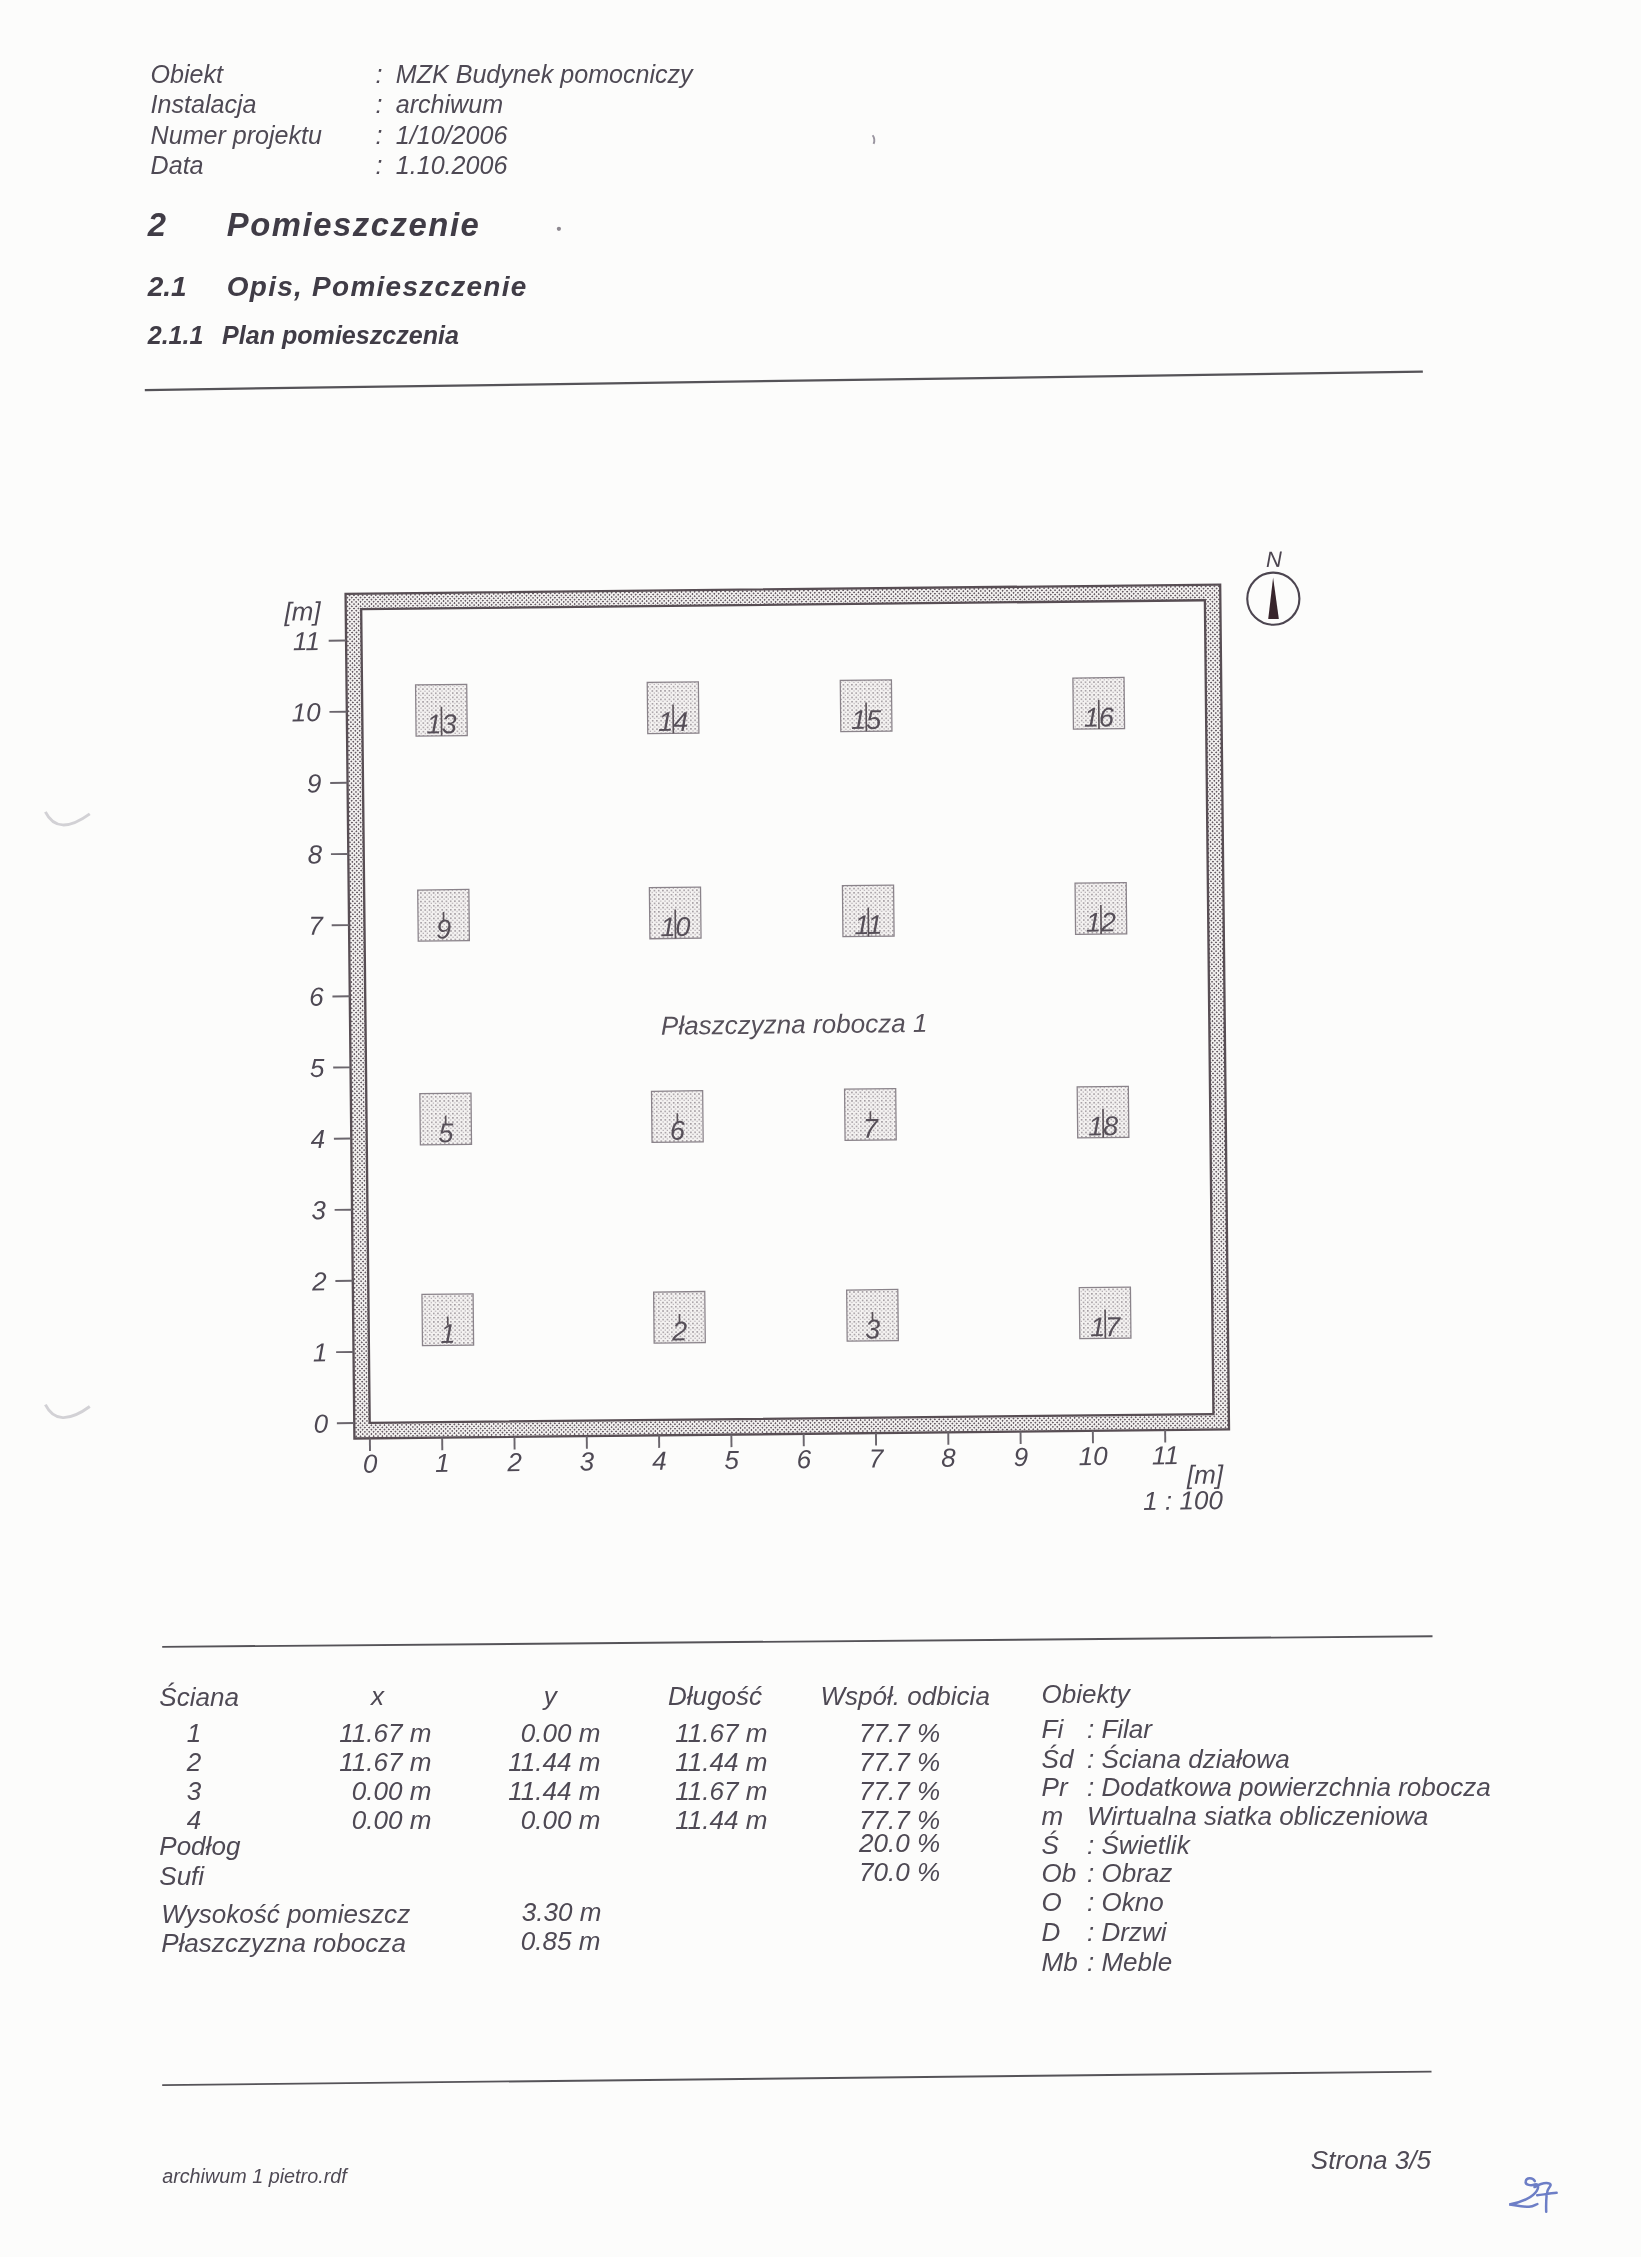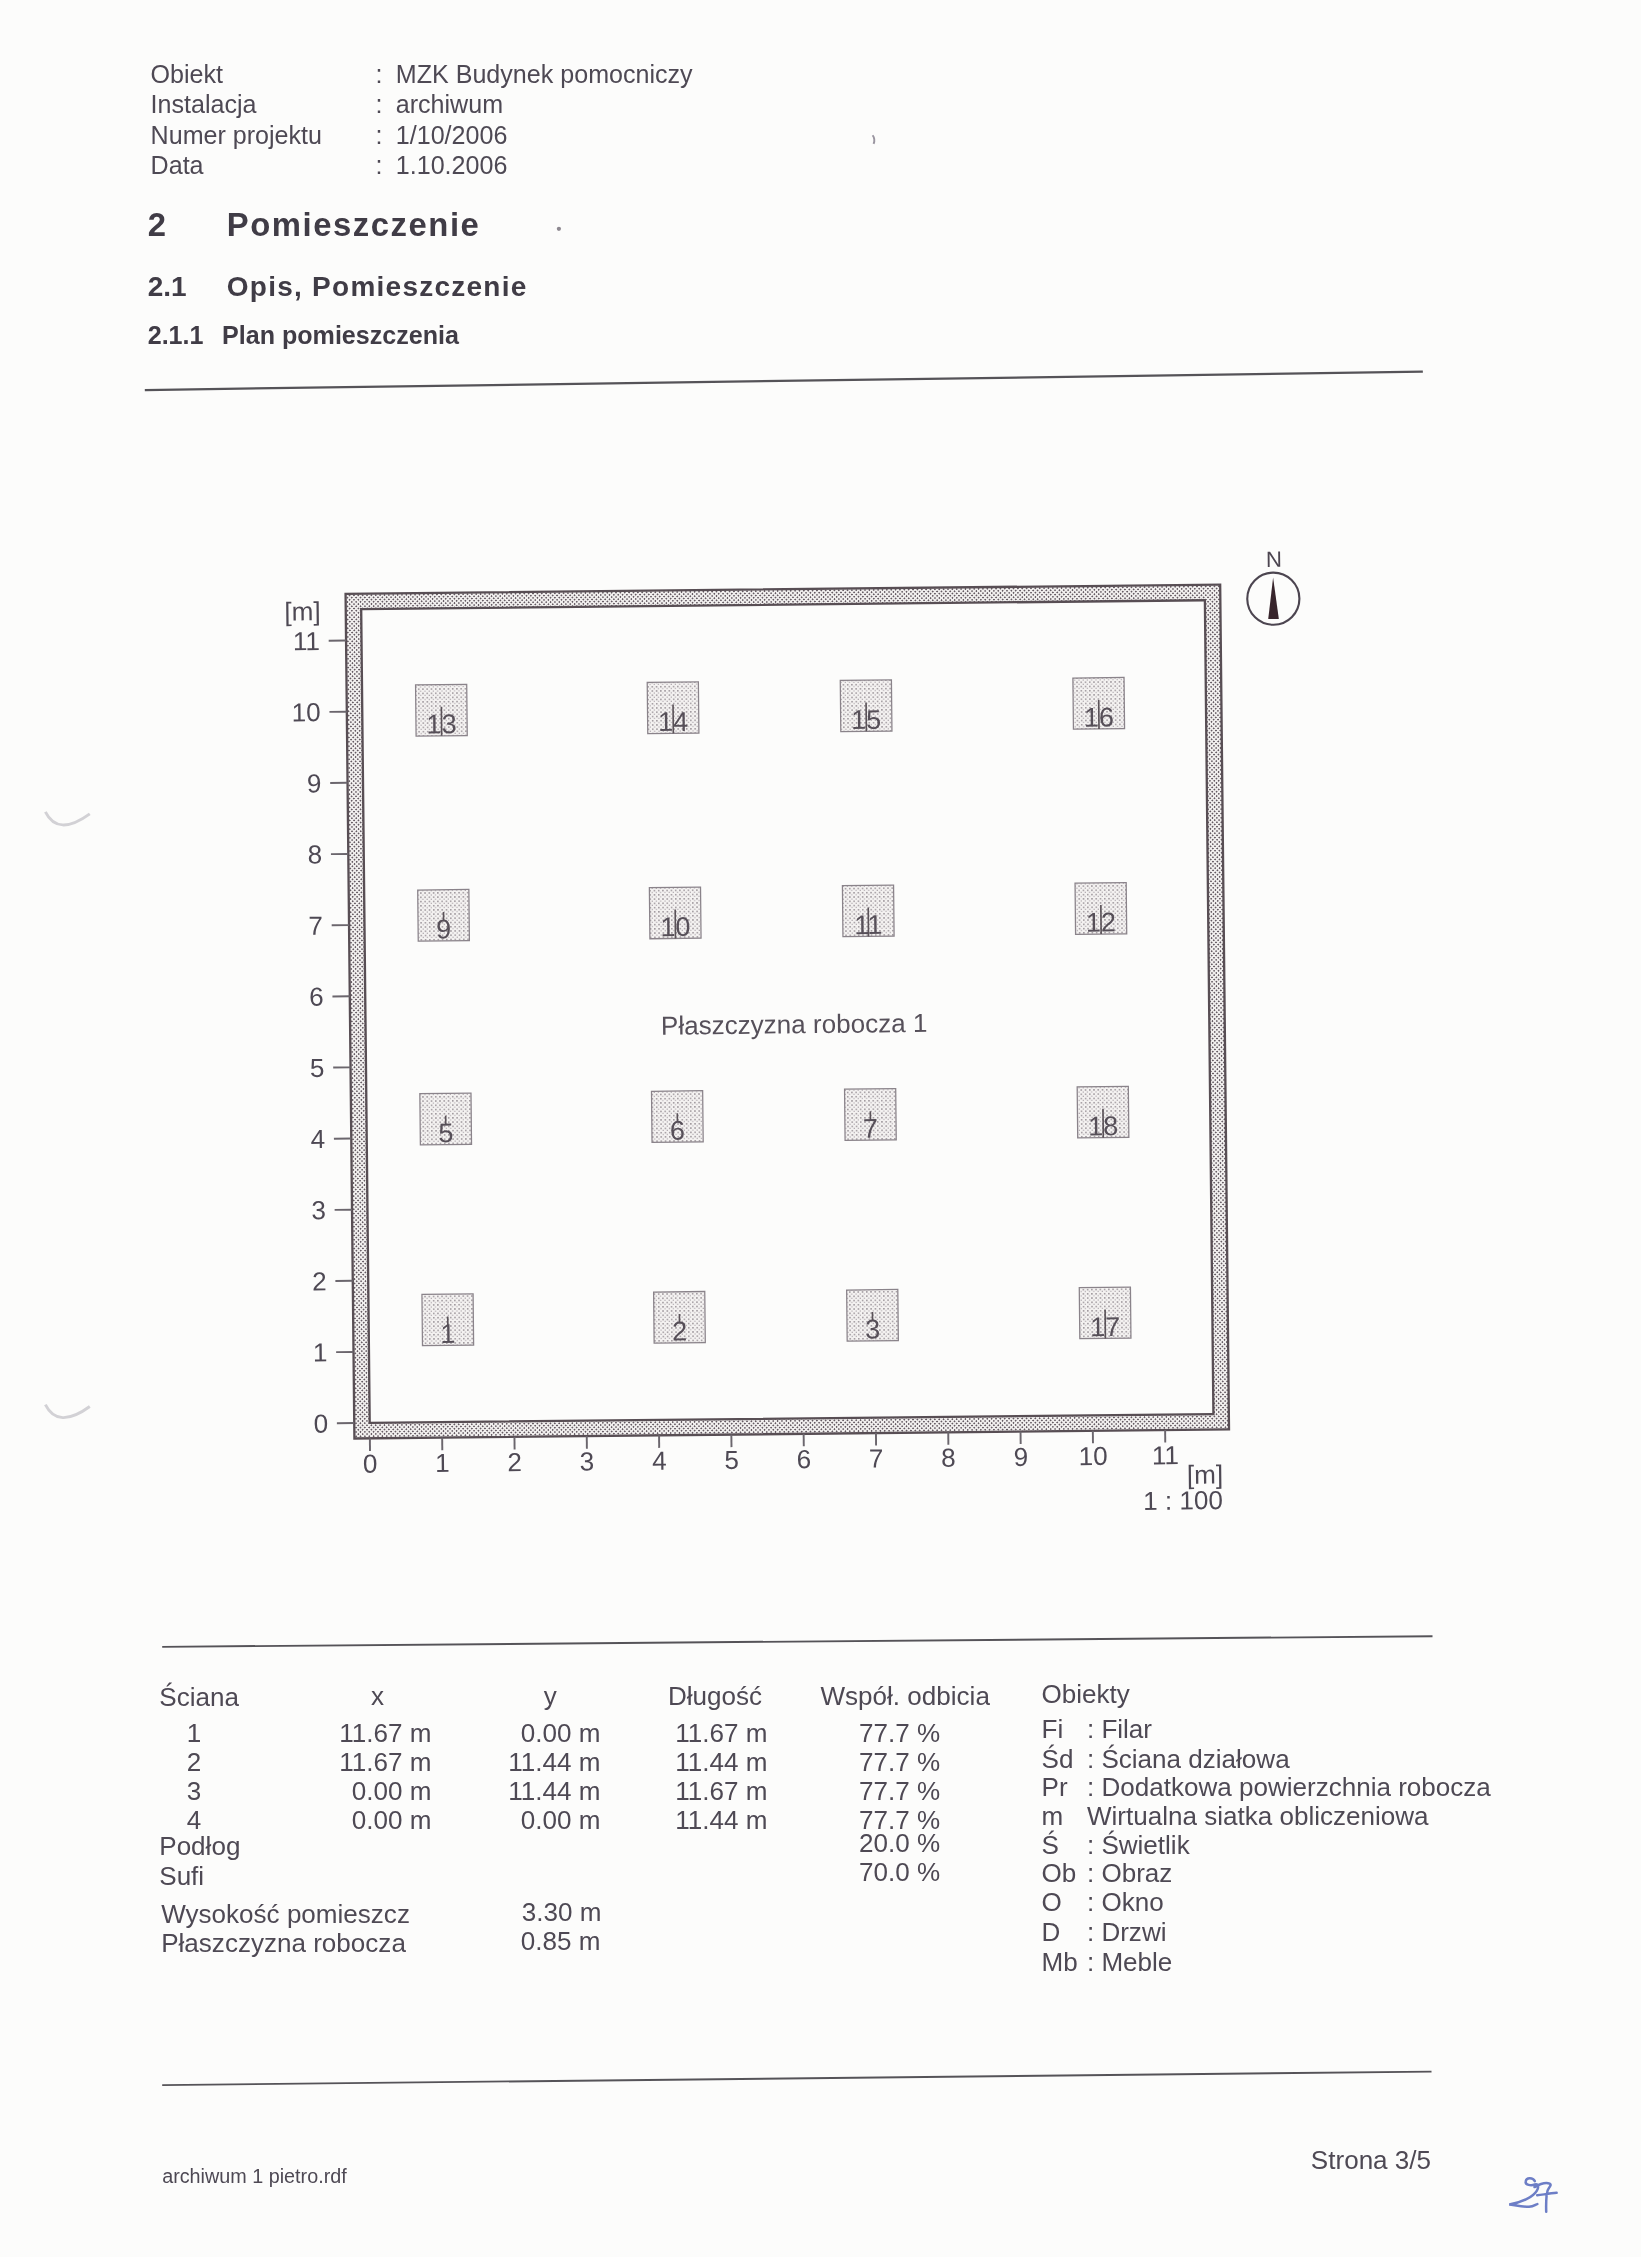--- a/index.html
+++ b/index.html
@@ -1,14 +1,14 @@
 <!DOCTYPE html>
 <html><head><meta charset="utf-8"><style>
 html,body{margin:0;padding:0;background:#ffffff;}
-*{box-sizing:border-box;}.page{position:relative;width:1641px;height:2257px;background:#fcfcfb;font-family:"Liberation Sans", sans-serif;overflow:hidden;}
+*{box-sizing:border-box;}.page{position:relative;width:1641px;height:2257px;background:#fcfcfb;font-family:"Liberation Sans", sans-serif;overflow:hidden;font-style:italic;}
 </style></head><body>
 
 <div class="page">
 <svg width="1641" height="2257" viewBox="0 0 1700 2338">
 <defs>
 <pattern id="wallpat" width="3.2" height="3.2" patternUnits="userSpaceOnUse" patternTransform="rotate(45)">
           <rect width="3.2" height="3.2" fill="#f2f0ef"></rect>
           <rect x="0" y="0" width="1.62" height="1.62" fill="#655b63"></rect>
         </pattern>
 <pattern id="lumpat" width="4.4" height="4.4" patternUnits="userSpaceOnUse">

